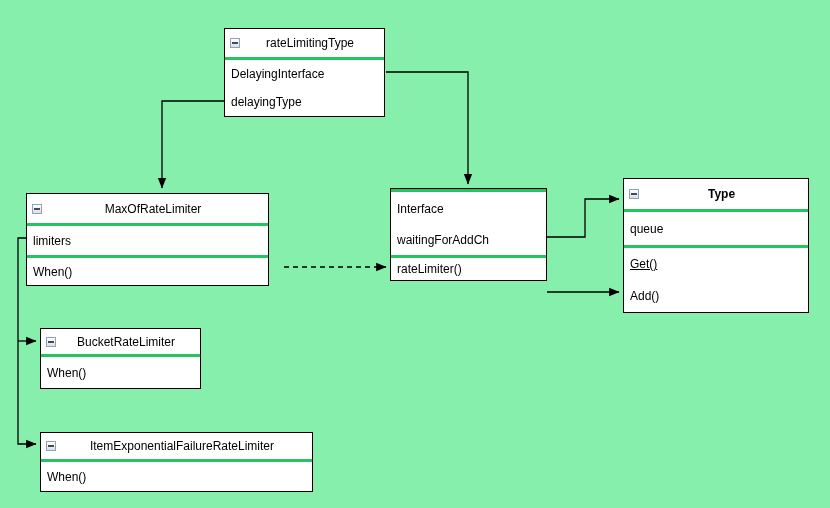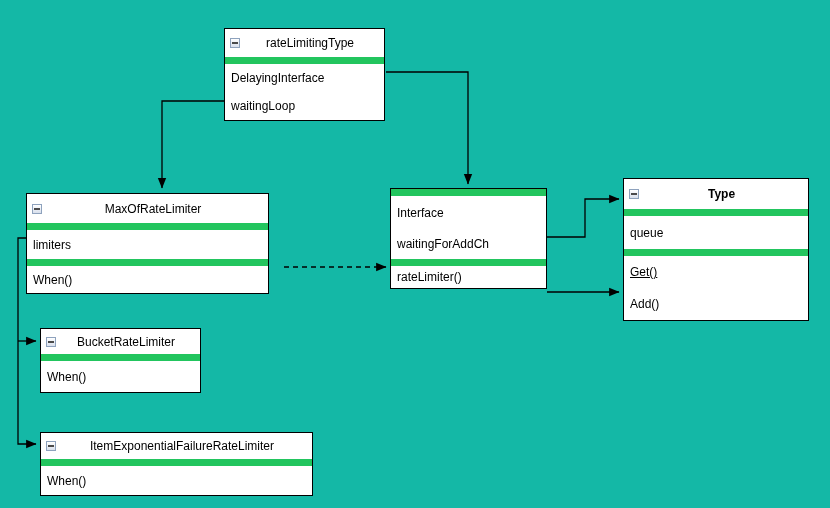--- a/index.html
+++ b/index.html
@@ -1,19 +1,19 @@
 <!DOCTYPE html>
 <html><head>
 <meta charset="utf-8">
 <style>
   html,body{margin:0;padding:0;background:#fff;}
   .canvas{
     position:relative;
     width:830px;height:508px;
-    background:#14b8a6;
+    background:#86efac;
     font-family:"Liberation Sans", sans-serif;
     font-size:12px;
     color:#000;
     overflow:hidden;
   }
   svg.edges{position:absolute;left:0;top:0;width:830px;height:508px;pointer-events:none;}
   svg.edges path{pointer-events:stroke;}
   .uml-box{
     position:absolute;
     background:#ffffff;
@@ -41,21 +41,21 @@
     height:2px;
     background:#4a4a4a;
   }
   .title{
     flex:1;
     text-align:center;
     white-space:nowrap;
     overflow:hidden;
   }
   .title-bold{font-weight:bold;}
-  .cmp{border-top:7px solid #22c55e;}
+  .cmp{border-top:3px solid #22c55e;}
   .row{
     display:flex;
     align-items:center;
     padding-left:6px;
     white-space:nowrap;
   }
 </style>
 </head>
 <body>
 
@@ -76,21 +76,21 @@
     <path d="M18,341 L36,341" fill="none" stroke="#000" stroke-width="1.3" marker-end="url(#arrow)"></path>
   </svg>
 
   <div class="uml-box" style="left:224px;top:28px;width:159px;">
     <div class="hdr" style="height:28px;">
       <span class="collapse-icon"></span>
       <span class="title">rateLimitingType</span>
     </div>
     <div class="cmp">
       <div class="row" style="height:28px;">DelayingInterface</div>
-      <div class="row" style="height:28px;">waitingLoop</div>
+      <div class="row" style="height:28px;">delayingType</div>
     </div>
   </div>
 
   <div class="uml-box" style="left:26px;top:193px;width:241px;">
     <div class="hdr" style="height:29px;">
       <span class="collapse-icon"></span>
       <span class="title">MaxOfRateLimiter</span>
     </div>
     <div class="cmp">
       <div class="row" style="height:29px;">limiters</div>

